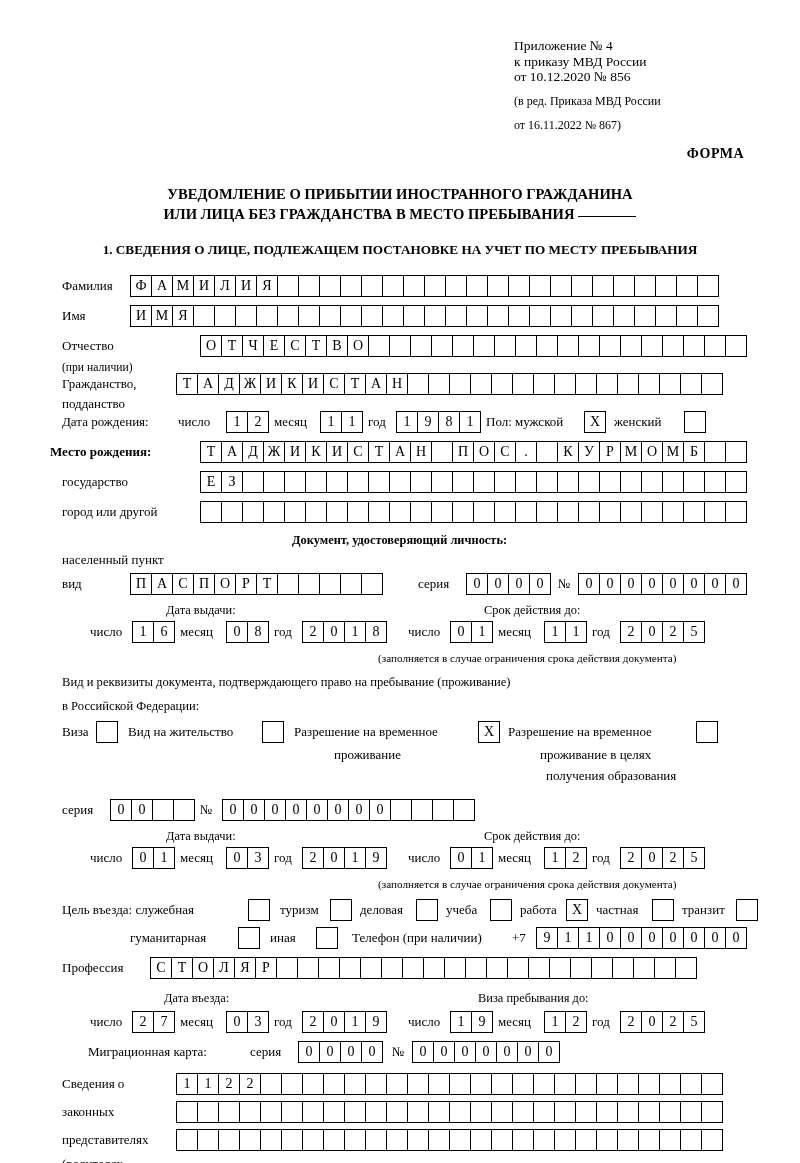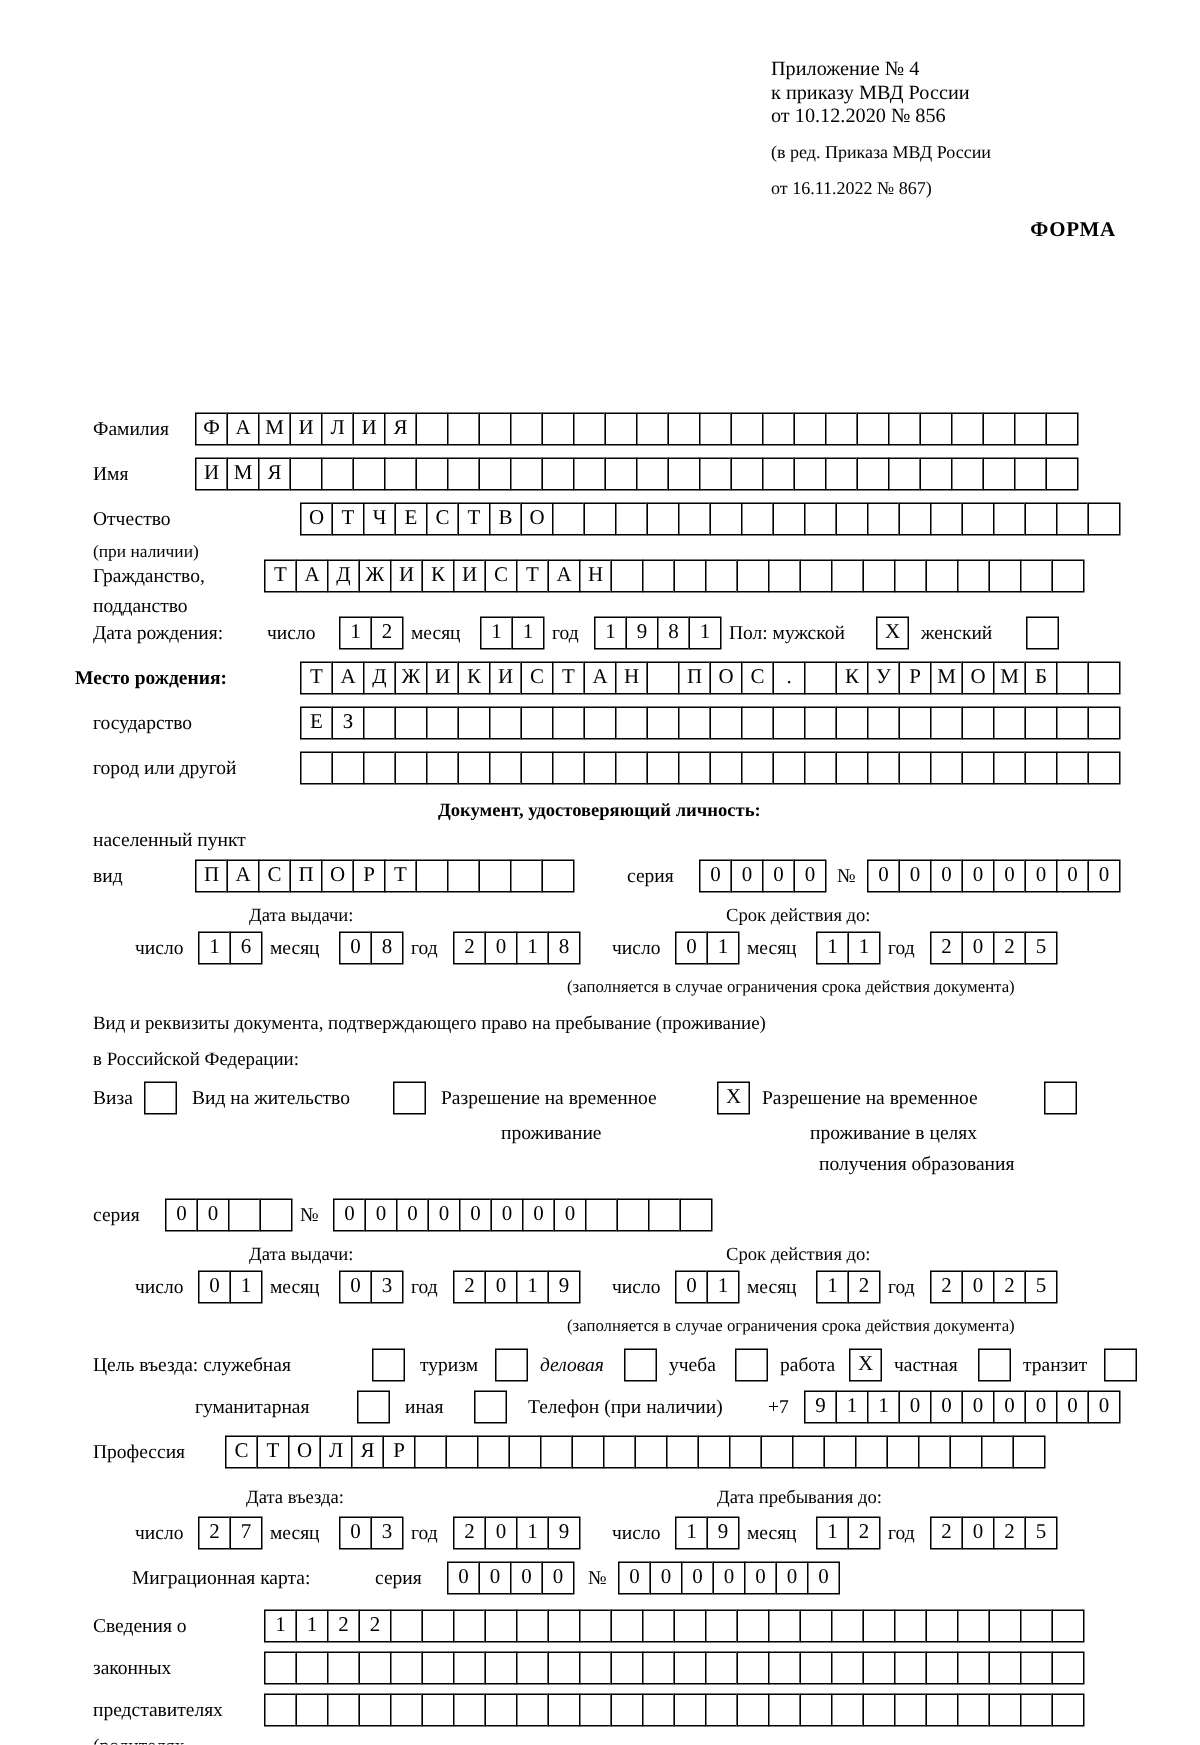--- a/index.html
+++ b/index.html
@@ -79,21 +79,28 @@
   <div class="hdr">
     <div>Приложение № 4</div>
     <div>к приказу МВД России</div>
     <div>от 10.12.2020 № 856</div>
     <div class="small">(в ред. Приказа МВД России</div>
     <div class="small">от 16.11.2022 № 867)</div>
   </div>
 
   <div class="forma">ФОРМА</div>
 
-
+  <div class="title">
+    <span>УВЕДОМЛЕНИЕ О ПРИБЫТИИ ИНОСТРАННОГО ГРАЖДАНИНА</span>
+    <span class="ln2">
+      <span>ИЛИ ЛИЦА БЕЗ ГРАЖДАНСТВА В МЕСТО ПРЕБЫВАНИЯ</span><span class="blank"></span>
+    </span>
+  </div>
+
+  <div class="section1">1. СВЕДЕНИЯ О ЛИЦЕ, ПОДЛЕЖАЩЕМ ПОСТАНОВКЕ НА УЧЕТ ПО МЕСТУ ПРЕБЫВАНИЯ</div>
 
   <div class="form">
 
     <div class="row" style="height:30px;">
       <div class="lbl" style="left:62px;top:0;">Фамилия</div>
       <div class="cells" id="cells-surname" style="left:130px;top:0;">
           <div class="c">Ф</div>
           <div class="c">А</div>
           <div class="c">М</div>
           <div class="c">И</div>
@@ -539,21 +546,21 @@
 
     <div class="row" style="height:28px;">
       <div class="lbl" style="left:62px;top:0;">Цель въезда: служебная</div>
       <div class="cells" id="cells-p0" style="left:248px;top:0;">
           <div class="c"></div>
         </div>
       <div class="lbl" style="left:280px;top:0;">туризм</div>
       <div class="cells" id="cells-p1" style="left:330px;top:0;">
           <div class="c"></div>
         </div>
-      <div class="lbl" style="left:360px;top:0;font-style:italic;">деловая</div>
+      <div class="lbl" style="left:360px;top:0;">деловая</div>
       <div class="cells" id="cells-p2" style="left:416px;top:0;">
           <div class="c"></div>
         </div>
       <div class="lbl" style="left:446px;top:0;">учеба</div>
       <div class="cells" id="cells-p3" style="left:490px;top:0;">
           <div class="c"></div>
         </div>
       <div class="lbl" style="left:520px;top:0;">работа</div>
       <div class="cells" id="cells-p4" style="left:566px;top:0;">
           <div class="c">X</div>
@@ -619,21 +626,21 @@
           <div class="c"></div>
           <div class="c"></div>
           <div class="c"></div>
           <div class="c"></div>
           <div class="c"></div>
         </div>
     </div>
 
     <div class="row" style="height:22px;">
       <div class="lbl" style="left:164px;top:-2px;font-size:12.4px;">Дата въезда:</div>
-      <div class="lbl" style="left:478px;top:-2px;font-size:12.4px;">Дата пребывания до:</div>
+      <div class="lbl" style="left:478px;top:-2px;font-size:12.4px;">Виза пребывания до:</div>
     </div>
     <div class="row" style="height:30px;">
       <div class="lbl" style="left:90px;top:0;">число</div>
       <div class="cells" id="cells-ed-day" style="left:132px;top:0;">
           <div class="c">2</div>
           <div class="c">7</div>
         </div>
       <div class="lbl" style="left:180px;top:0;">месяц</div>
       <div class="cells" id="cells-ed-month" style="left:226px;top:0;">
           <div class="c">0</div>

